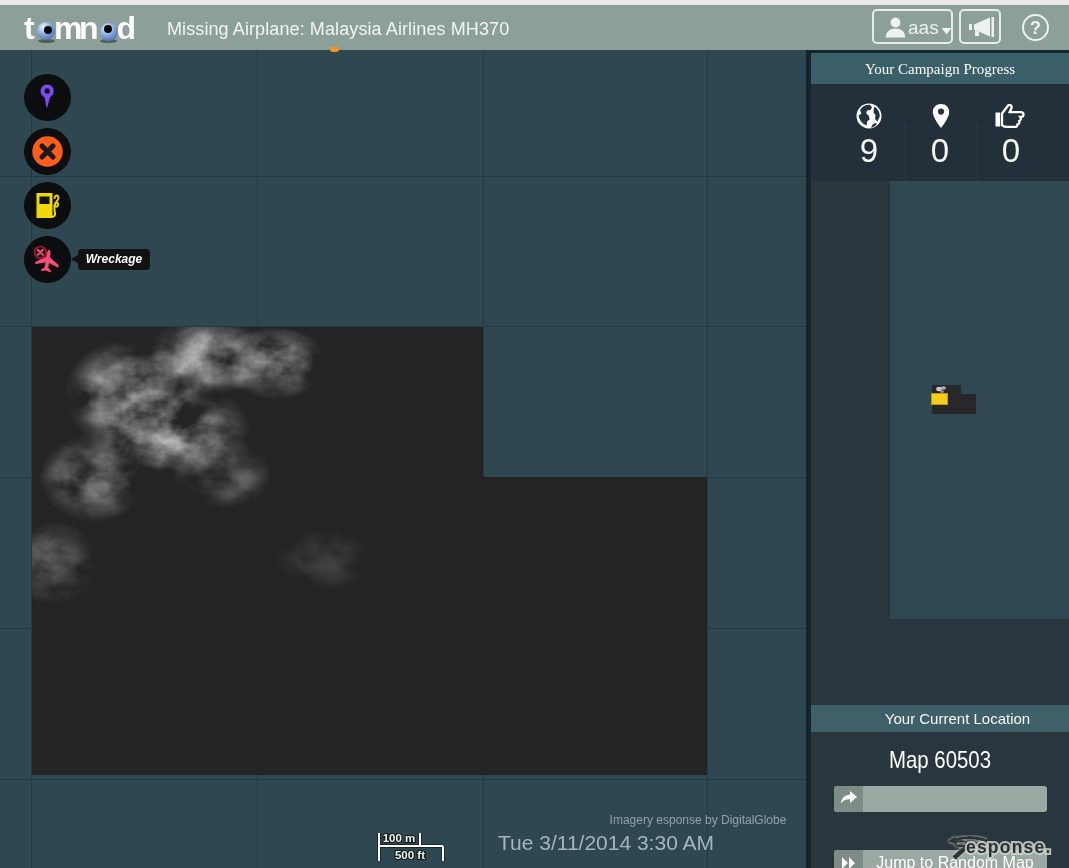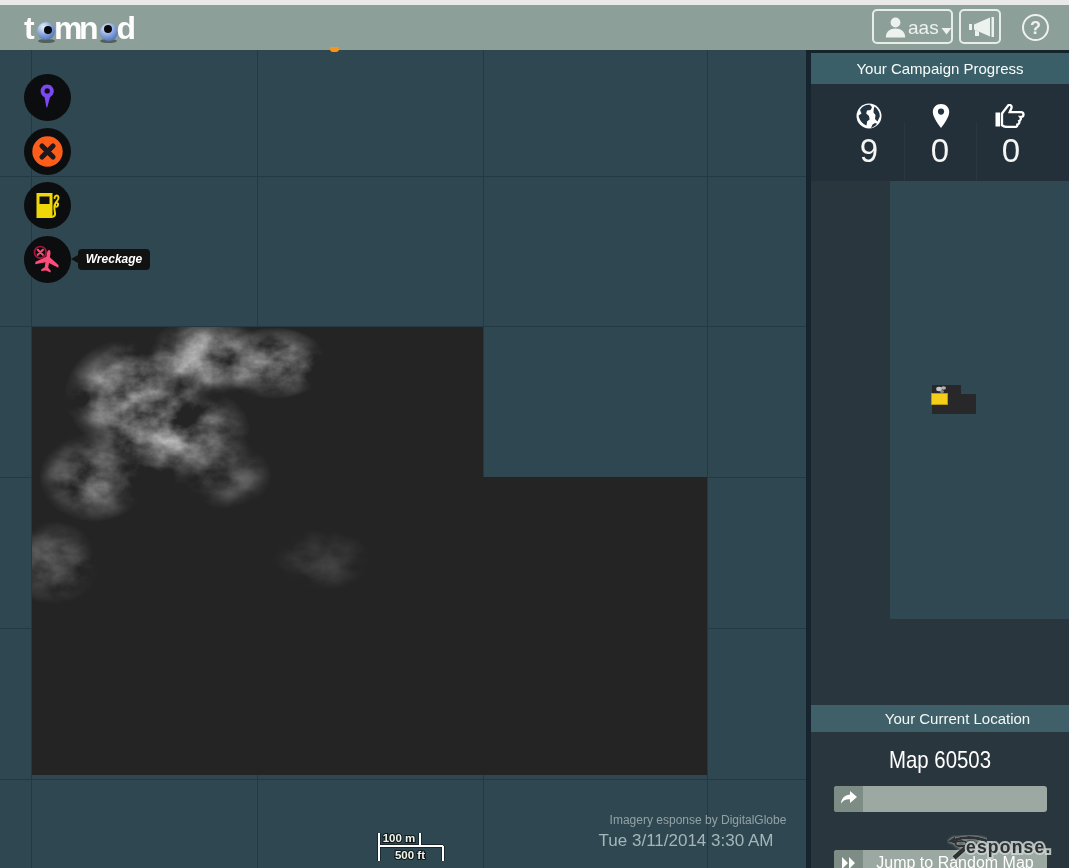--- a/index.html
+++ b/index.html
@@ -41,27 +41,27 @@
   .tool { position:absolute; width:47px; height:47px; border-radius:50%; background:#0c0d0e; }
 
   
   #tip { left:78px; top:249px; width:72px; height:21px; background:#111; border-radius:4px;
      color:#fff; font-size:12px; font-weight:bold; text-align:center; line-height:21px;font-style:italic; }
   #tiparrow { left:71px; top:255px; width:0; height:0; border-top:4.5px solid transparent;
      border-bottom:4.5px solid transparent; border-right:7px solid #111; }
 
   
   #attr1 { left:498px; top:813px; width:400px; text-align:center; color:#93a2a6; font-size:12px; }
-  #attr2 { left:486px; top:832px; width:400px; text-align:center; color:#a4b6ba; font-size:17px; }
+  #attr2 { left:498px; top:832px; width:400px; color:#a4b6ba; font-size:21px; }
 
   
   #sidebar { left:806px; top:50px; width:263px; height:818px; background:#2a363e; }
   #sb-border { left:0px; top:0px; width:5px; height:818px; background:#15242e; }
   #campbar { left:5px; top:2.5px; width:258px; height:31.5px; background:#3a5f68; color:#fafcfa;
-     text-align:center; font-size:15px; line-height:32px; }
+     text-align:center; font-size:15px; line-height:32px;font-family:Liberation Serif, serif; }
   #stats { left:5px; top:34px; width:258px; height:97px; background:#232f39; }
   .statnum { position:absolute; top:48px; color:#f4f6f4; font-size:33px; font-weight:400; width:70px; text-align:center; }
   .statsep { position:absolute; top:38px; width:1px; height:92px; background:rgba(255,255,255,0.04); }
   #minimap { left:84px; top:131px; width:179px; height:438px; background:#2f4851; }
   #locbar { left:5px; top:655px; width:258px; height:27px; background:#3f6069; color:#f5f8f6;
      text-align:center; font-size:15px; line-height:27px;padding-left:35px; }
   #mapnum { left:5px; top:696px; width:258px; text-align:center; color:#fff; font-size:24px; transform:scaleX(0.85); }
   .sbtn { position:absolute; left:28px; width:213px; height:26px; border-radius:3px; background:#9ca8a2;
      color:#fff; font-size:16px; }
   .sbtn .icon { position:absolute; left:0; top:0; width:29px; height:26px; background:#7e8c86;
@@ -167,20 +167,21 @@
         <g stroke="#fff" stroke-width="2" fill="none">
           <path d="M9 7 L9 35 M50 7 L50 20 M73 20 L73 35 M9 20 L73 20"></path>
         </g>
         <text x="29" y="16" text-anchor="middle" font-size="11.5" font-weight="bold" fill="#eef4e8" stroke="#10181c" stroke-width="2.2" paint-order="stroke" font-family="Liberation Sans, sans-serif">100 m</text>
         <text x="40" y="33" text-anchor="middle" font-size="11.5" font-weight="bold" fill="#eef4e8" stroke="#10181c" stroke-width="2.2" paint-order="stroke" font-family="Liberation Sans, sans-serif">500 ft</text>
       </svg>
     </div>
   </div>
   <div class="abs" id="topstrip"></div>
   <div class="abs" id="header"></div>
+  <div class="abs" id="title">Missing Airplane: Malaysia Airlines MH370</div>
   <div class="abs" style="left:330px;top:47px;width:9px;height:5px;background:#f7941e;border-radius:0 0 3px 3px;z-index:5;"></div>
   <div class="abs" id="logo">
     <span class="logotxt" style="left:24px;">t</span>
     <span class="eyeshadow" style="left:38px;top:39px;"></span>
     <span class="eyeshadow" style="left:100px;top:39px;"></span>
     <span class="eye" style="left:37px;top:22.4px;"></span>
     <span class="pupil" style="left:43.7px;top:25.6px;"></span>
     <span class="logotxt" style="left:54px;">m</span>
     <span class="logotxt" style="left:79px;">n</span>
     <span class="eye" style="left:99.7px;top:22.6px;"></span>

